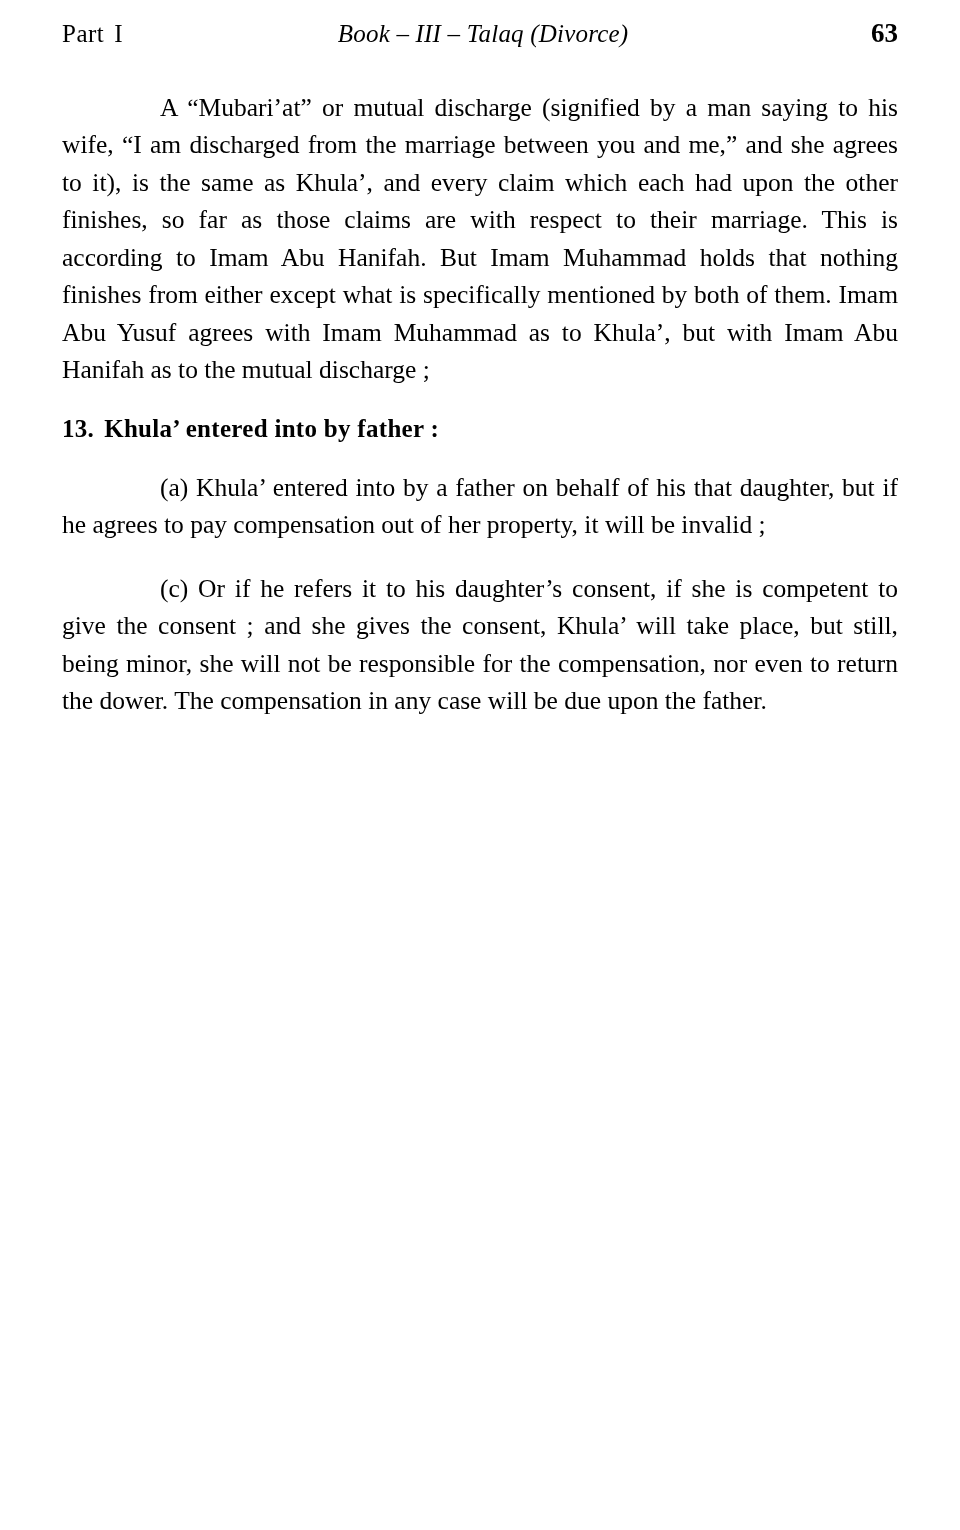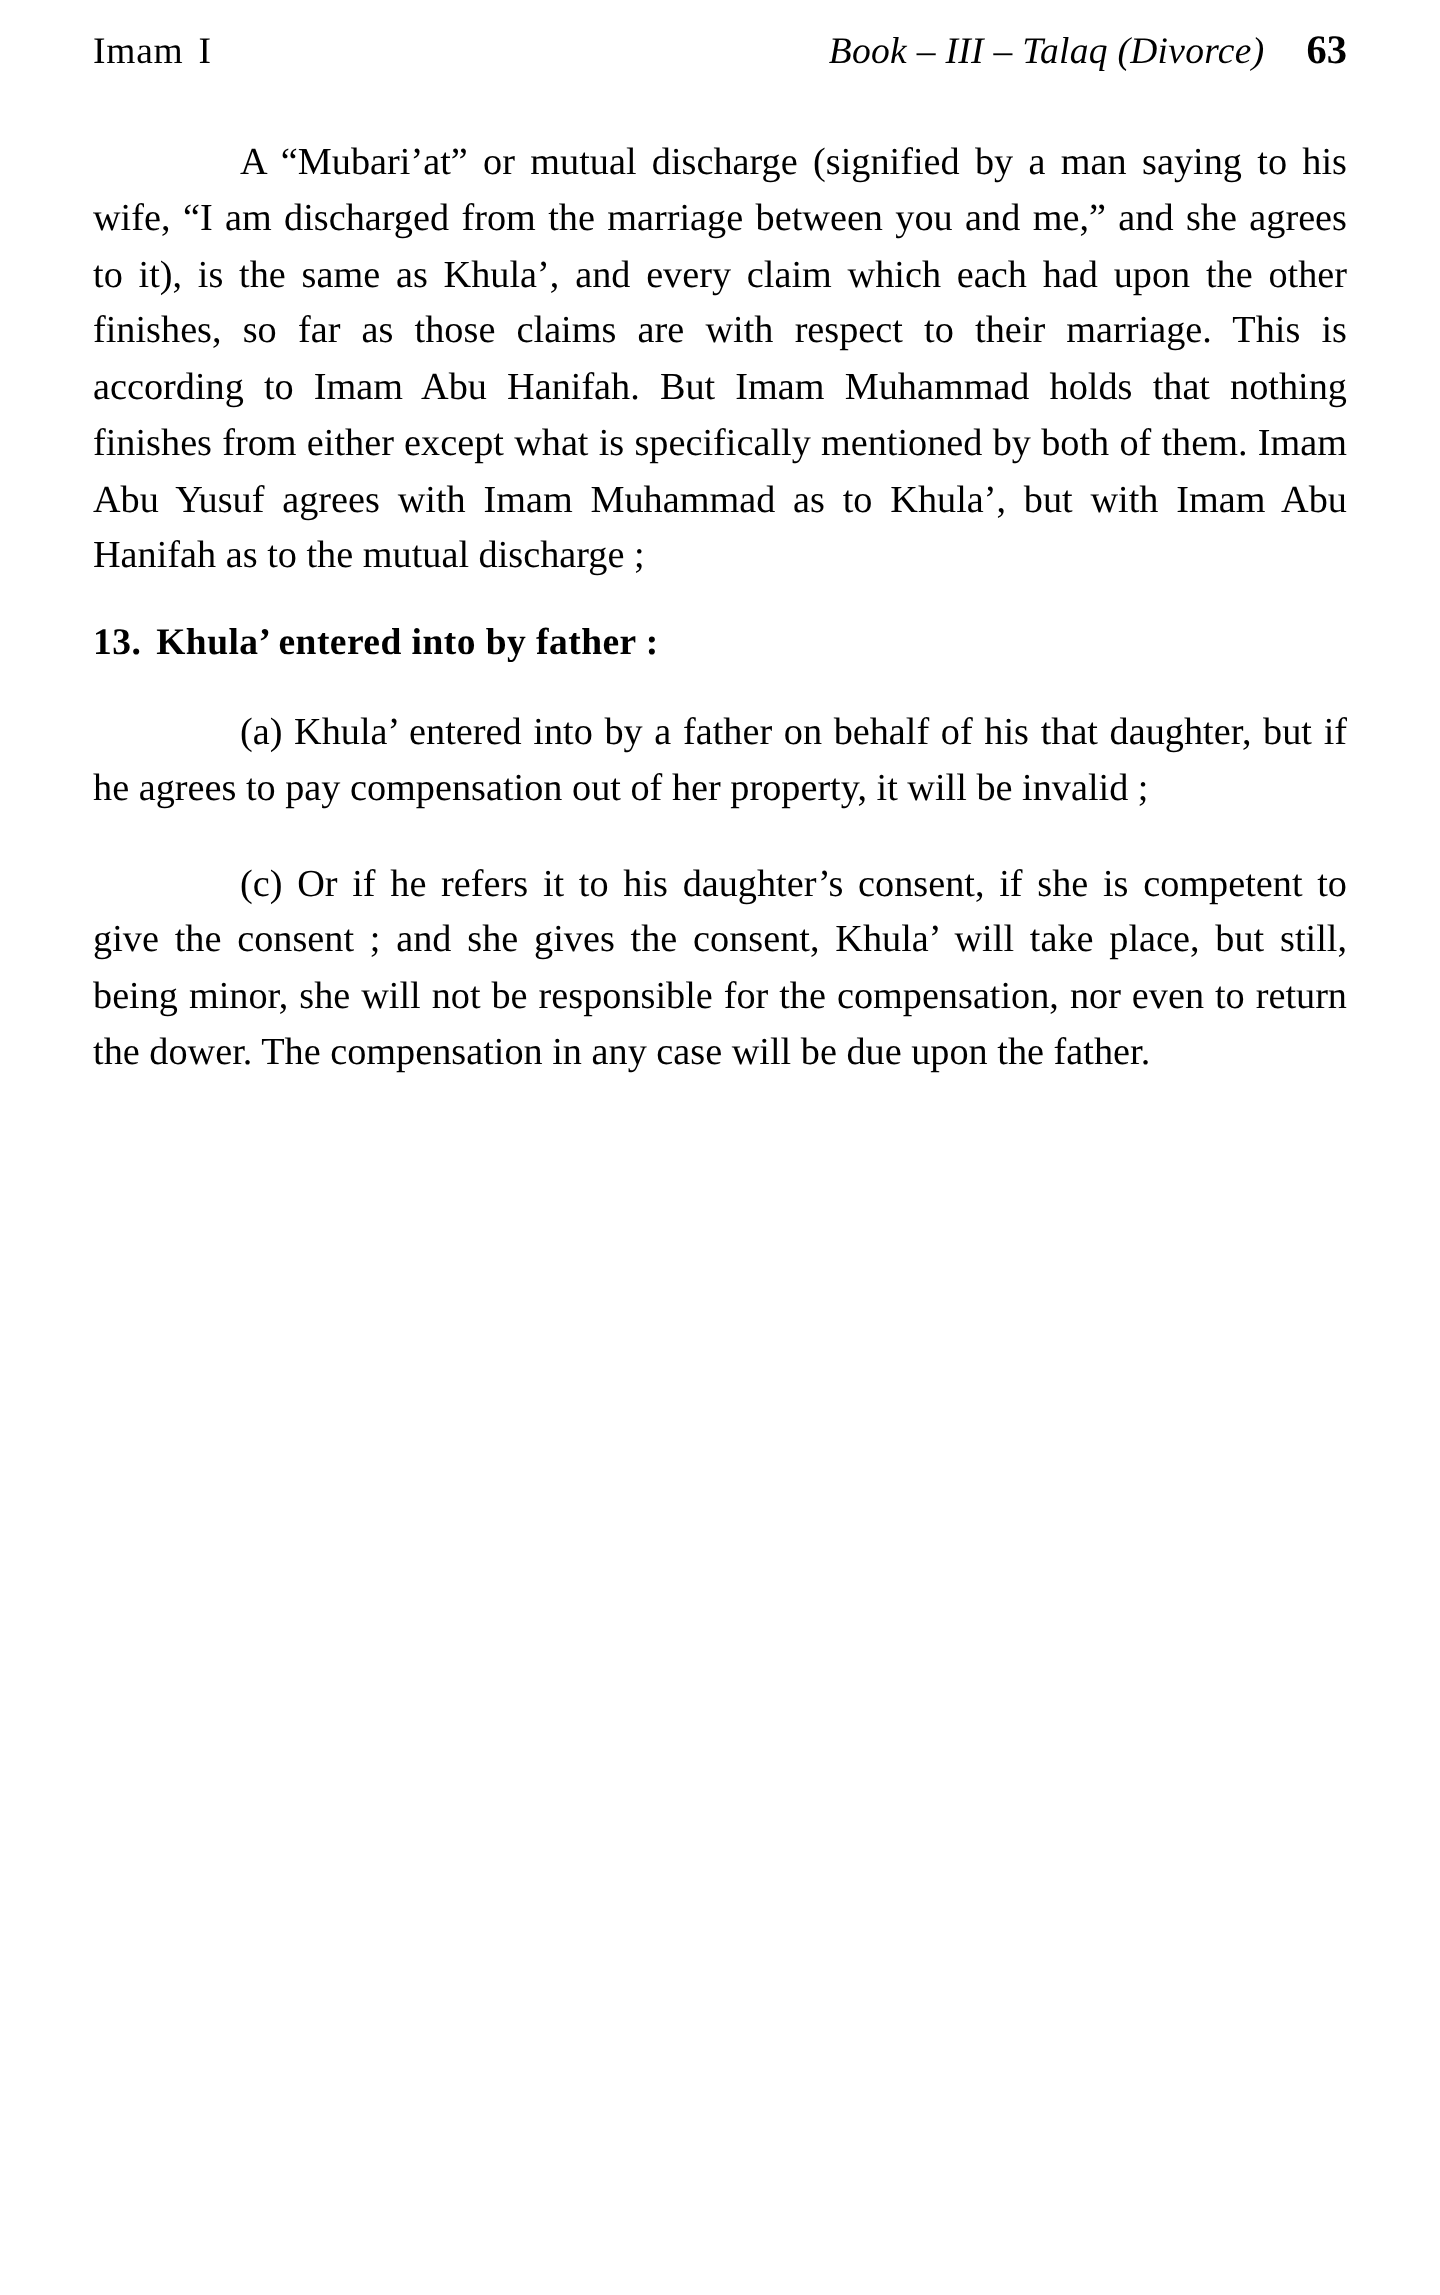--- a/index.html
+++ b/index.html
@@ -28,21 +28,21 @@
     font-size: 25px;
     margin-bottom: 40px;
   }
   .rh-left {
     flex: 0 0 auto;
     letter-spacing: 0.5px;
   }
   .rh-left .part-word { margin-right: 10px; }
   .rh-center {
     flex: 1 1 auto;
-    text-align: right;
+    text-align: center;
     font-style: italic;
     font-size: 25px;
     letter-spacing: 0.2px;
     padding-right: 28px;
   }
   .rh-right {
     flex: 0 0 auto;
     font-size: 27px;
     font-weight: 600;
   }
@@ -71,21 +71,21 @@
   }
   .h2-second { margin-top: 34px; margin-bottom: 28px; }
 </style>
 </head>
 <body>
 
 <div class="page">
 
   <div class="running-head">
     <div class="rh-left">
-      <span class="part-word">Imam</span><span>I</span>
+      <span class="part-word">Part</span><span>I</span>
     </div>
     <div class="rh-center">Book – III – Talaq (Divorce)</div>
     <div class="rh-right">63</div>
   </div>
 
 
   <p class="body-par"><span class="indent"></span><span>A “Mubari’at” or mutual discharge (signified by a man saying to his wife, “I am discharged from the marriage between you and me,” and  she agrees to it), is  the  same  as  Khula’, and every claim which each had upon the other finishes, so far as those claims are with respect to their marriage. This is according to Imam Abu Hanifah. But Imam Muhammad holds that nothing finishes from either except what is specifically mentioned by both of them. Imam  Abu  Yusuf  agrees with Imam Muhammad as to  Khula’,  but  with  Imam  Abu  Hanifah  as  to  the  mutual discharge ;</span></p>
 
   <h2 class="heading h2-second">
     <span class="num">13.</span><span>Khula’ entered into by father :</span>

